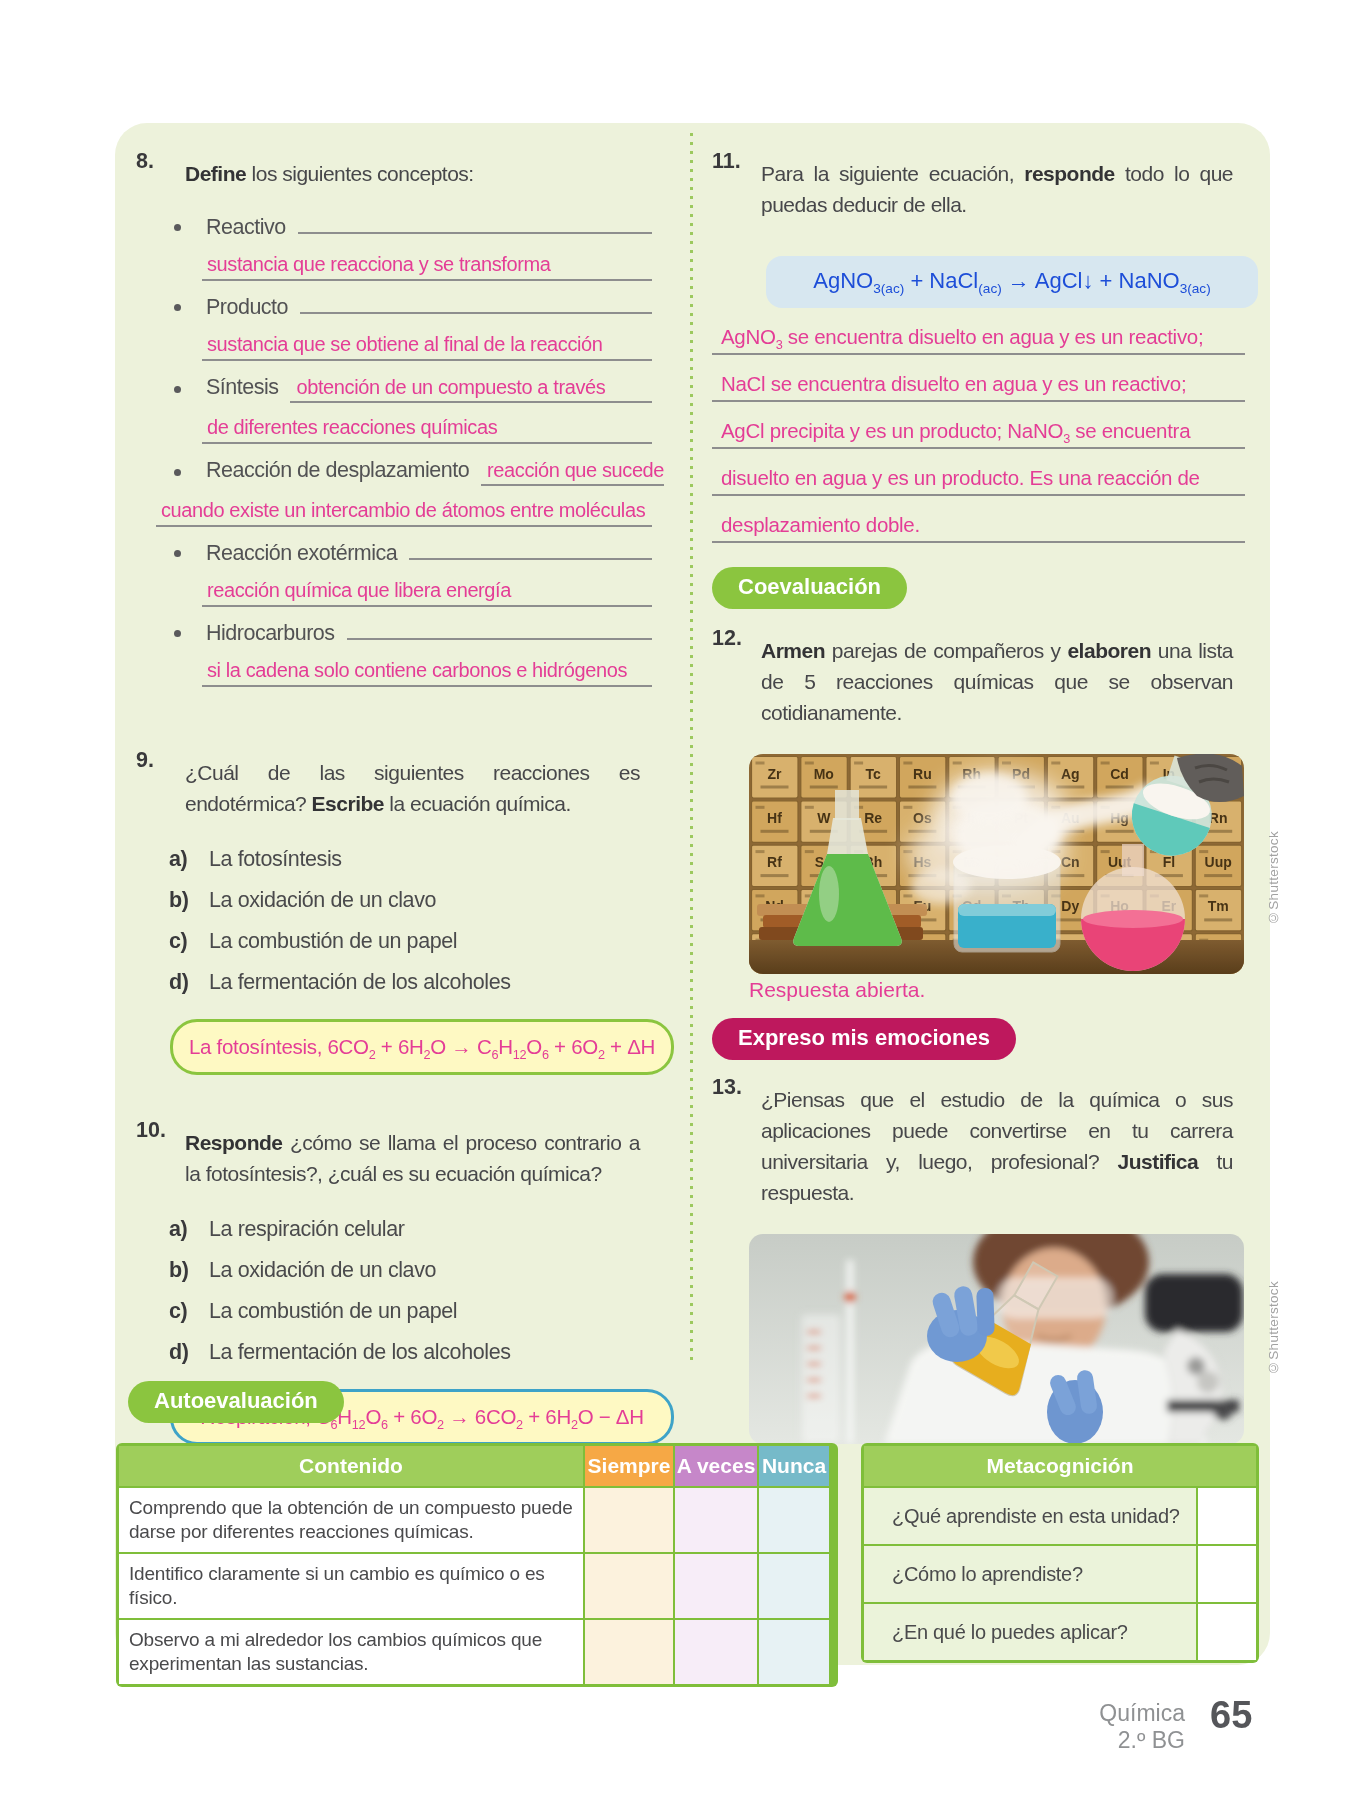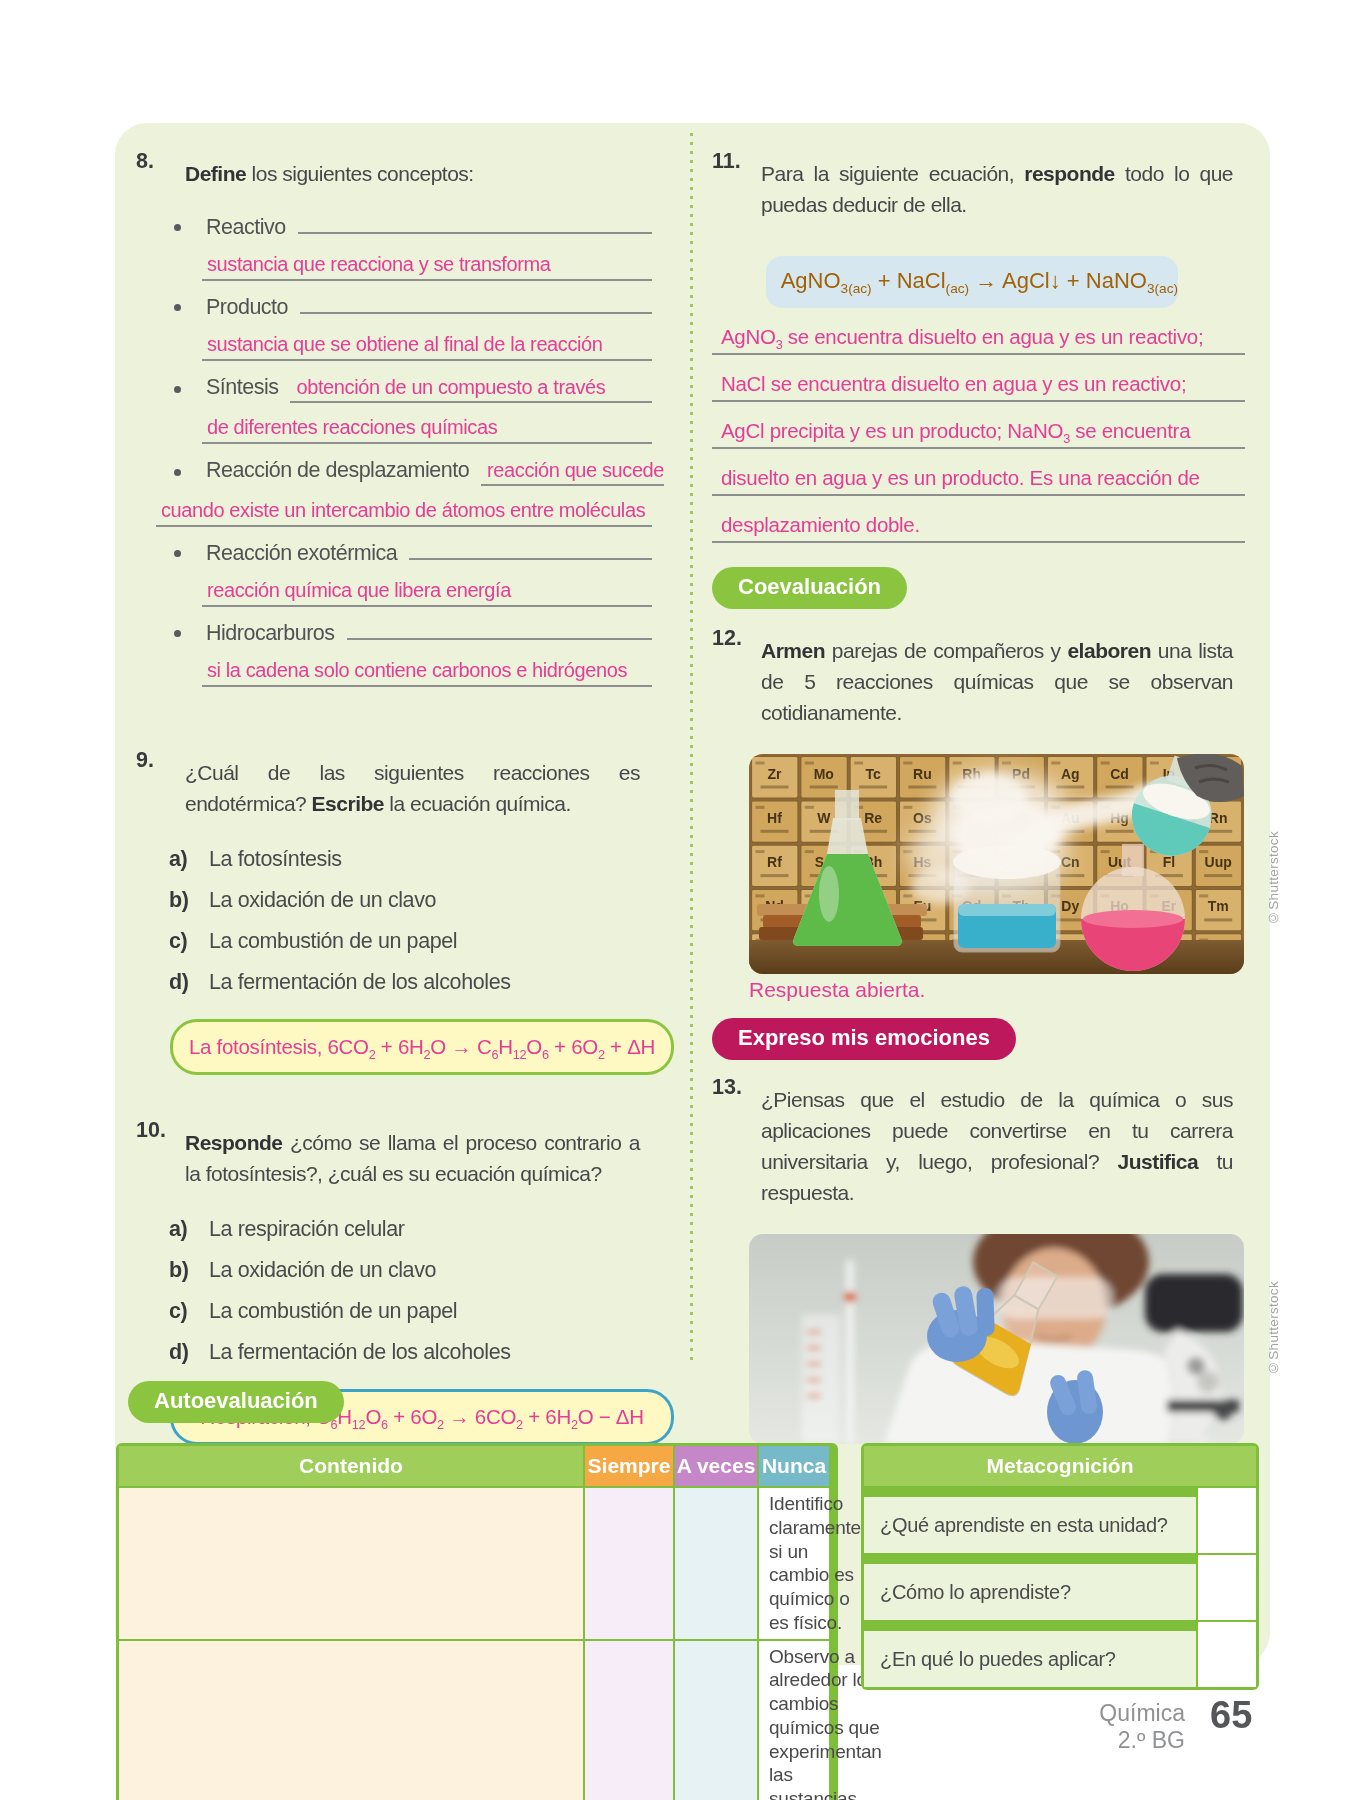--- a/index.html
+++ b/index.html
@@ -34,22 +34,22 @@
   .opt {display:flex; margin-top:16px; font-size:21.5px; letter-spacing:-0.4px;}
   .opt-key {flex:0 0 40px; margin-left:33px; font-weight:bold; color:#39393b;}
   .opt-text {color:#4a4a4c;}
 
   .ansbox {margin:24px 0 0 34px; width:498px; height:50px; background:#fef9c3; border-radius:27px;
            display:flex; align-items:center; justify-content:center; font-size:20.5px; letter-spacing:-0.3px;}
   .green-box {border:3px solid #8bc53f;}
   .blue-box  {border:3px solid #3ea3c8;}
   sub {font-size:62%; line-height:0;}
 
-  .eqbox {margin:24px 0 0 54px; width:412px; padding:12px 0 14px; background:#d7e7f0; border-radius:16px;
-          text-align:right; font-size:22px; color:#a16207;}
+  .eqbox {margin:24px 0 0 54px; width:492px; padding:12px 0 14px; background:#d7e7f0; border-radius:16px;
+          text-align:center; font-size:22px; color:#1d4ed8;}
   .uline {margin-top:17px; border-bottom:2px solid #8e8e8e; padding:0 0 4px 9px;
           font-size:20.5px; letter-spacing:-0.3px; white-space:nowrap;}
 
   .pill {display:inline-block; padding:7px 26px 9px; border-radius:24px; color:#ffffff;
          font-weight:bold; font-size:22px; white-space:nowrap;}
   .pill-green  {background:#8bc53f;}
   .pill-salmon {background:#be185d;}
   .pill-wrap {margin-top:24px;}
   .pill-wrap-2 {margin-top:16px;}
 
@@ -67,22 +67,22 @@
   .aev-c {background:#ffffff; min-height:56px; padding:4px 10px; font-size:19px; letter-spacing:-0.2px;
           color:#4a4a4c; display:flex; align-items:center; line-height:1.25;}
   .tint-o {background:#fcf2dd;}
   .tint-p {background:#f7edf8;}
   .tint-t {background:#e7f2f4;}
 
   .met {position:absolute; left:861px; top:1443px; width:392px; display:grid;
         grid-template-columns:1fr 58px; gap:2px; background:#7fbe3a; padding:3px; border-radius:6px;}
   .met-h {grid-column:1 / 3; height:40px; background:#9fce5b; color:#fff; font-weight:bold; font-size:21px;
           display:flex; align-items:center; justify-content:center;}
-  .met-q {background:#ebf3da; min-height:56px; display:flex; align-items:center; padding-left:16px;
-          font-size:20px; letter-spacing:-0.3px; color:#4a4a4c;margin-top:9px;}
+  .met-q {background:#ebf3da; min-height:56px; display:flex; align-items:center; padding-left:28px;
+          font-size:20px; letter-spacing:-0.3px; color:#4a4a4c;}
   .met-a {background:#ffffff;}
 
   .credit {position:absolute; left:1266px; width:18px; writing-mode:vertical-rl; transform:rotate(180deg);
            font-size:13.5px; color:#a2a2a2; letter-spacing:0.3px;}
   .credit-1 {top:795px; height:130px;}
   .credit-2 {top:1245px; height:130px;}
 
   .footer-text {position:absolute; top:1700px; left:980px; width:205px; text-align:right;
                 font-size:23px; color:#8f9193; line-height:1.18;}
   .footer-num  {position:absolute; top:1694px; left:1210px; font-size:38px; font-weight:bold; color:#55565a;}
@@ -559,20 +559,21 @@
   </div>
 
   <div class="aev-pill"><span class="pill pill-green">Autoevaluación</span></div>
 
   <div class="aev">
     <div class="aev-h aev-h-green">Contenido</div>
     <div class="aev-h aev-h-orange">Siempre</div>
     <div class="aev-h aev-h-purple">A veces</div>
     <div class="aev-h aev-h-teal">Nunca</div>
 
+    <div class="aev-c">Comprendo que la obtención de un compuesto puede darse por diferentes reacciones químicas.</div>
     <div class="aev-a tint-o"></div>
     <div class="aev-a tint-p"></div>
     <div class="aev-a tint-t"></div>
 
     <div class="aev-c">Identifico claramente si un cambio es químico o es físico.</div>
     <div class="aev-a tint-o"></div>
     <div class="aev-a tint-p"></div>
     <div class="aev-a tint-t"></div>
 
     <div class="aev-c">Observo a mi alrededor los cambios químicos que experimentan las sustancias.</div>

